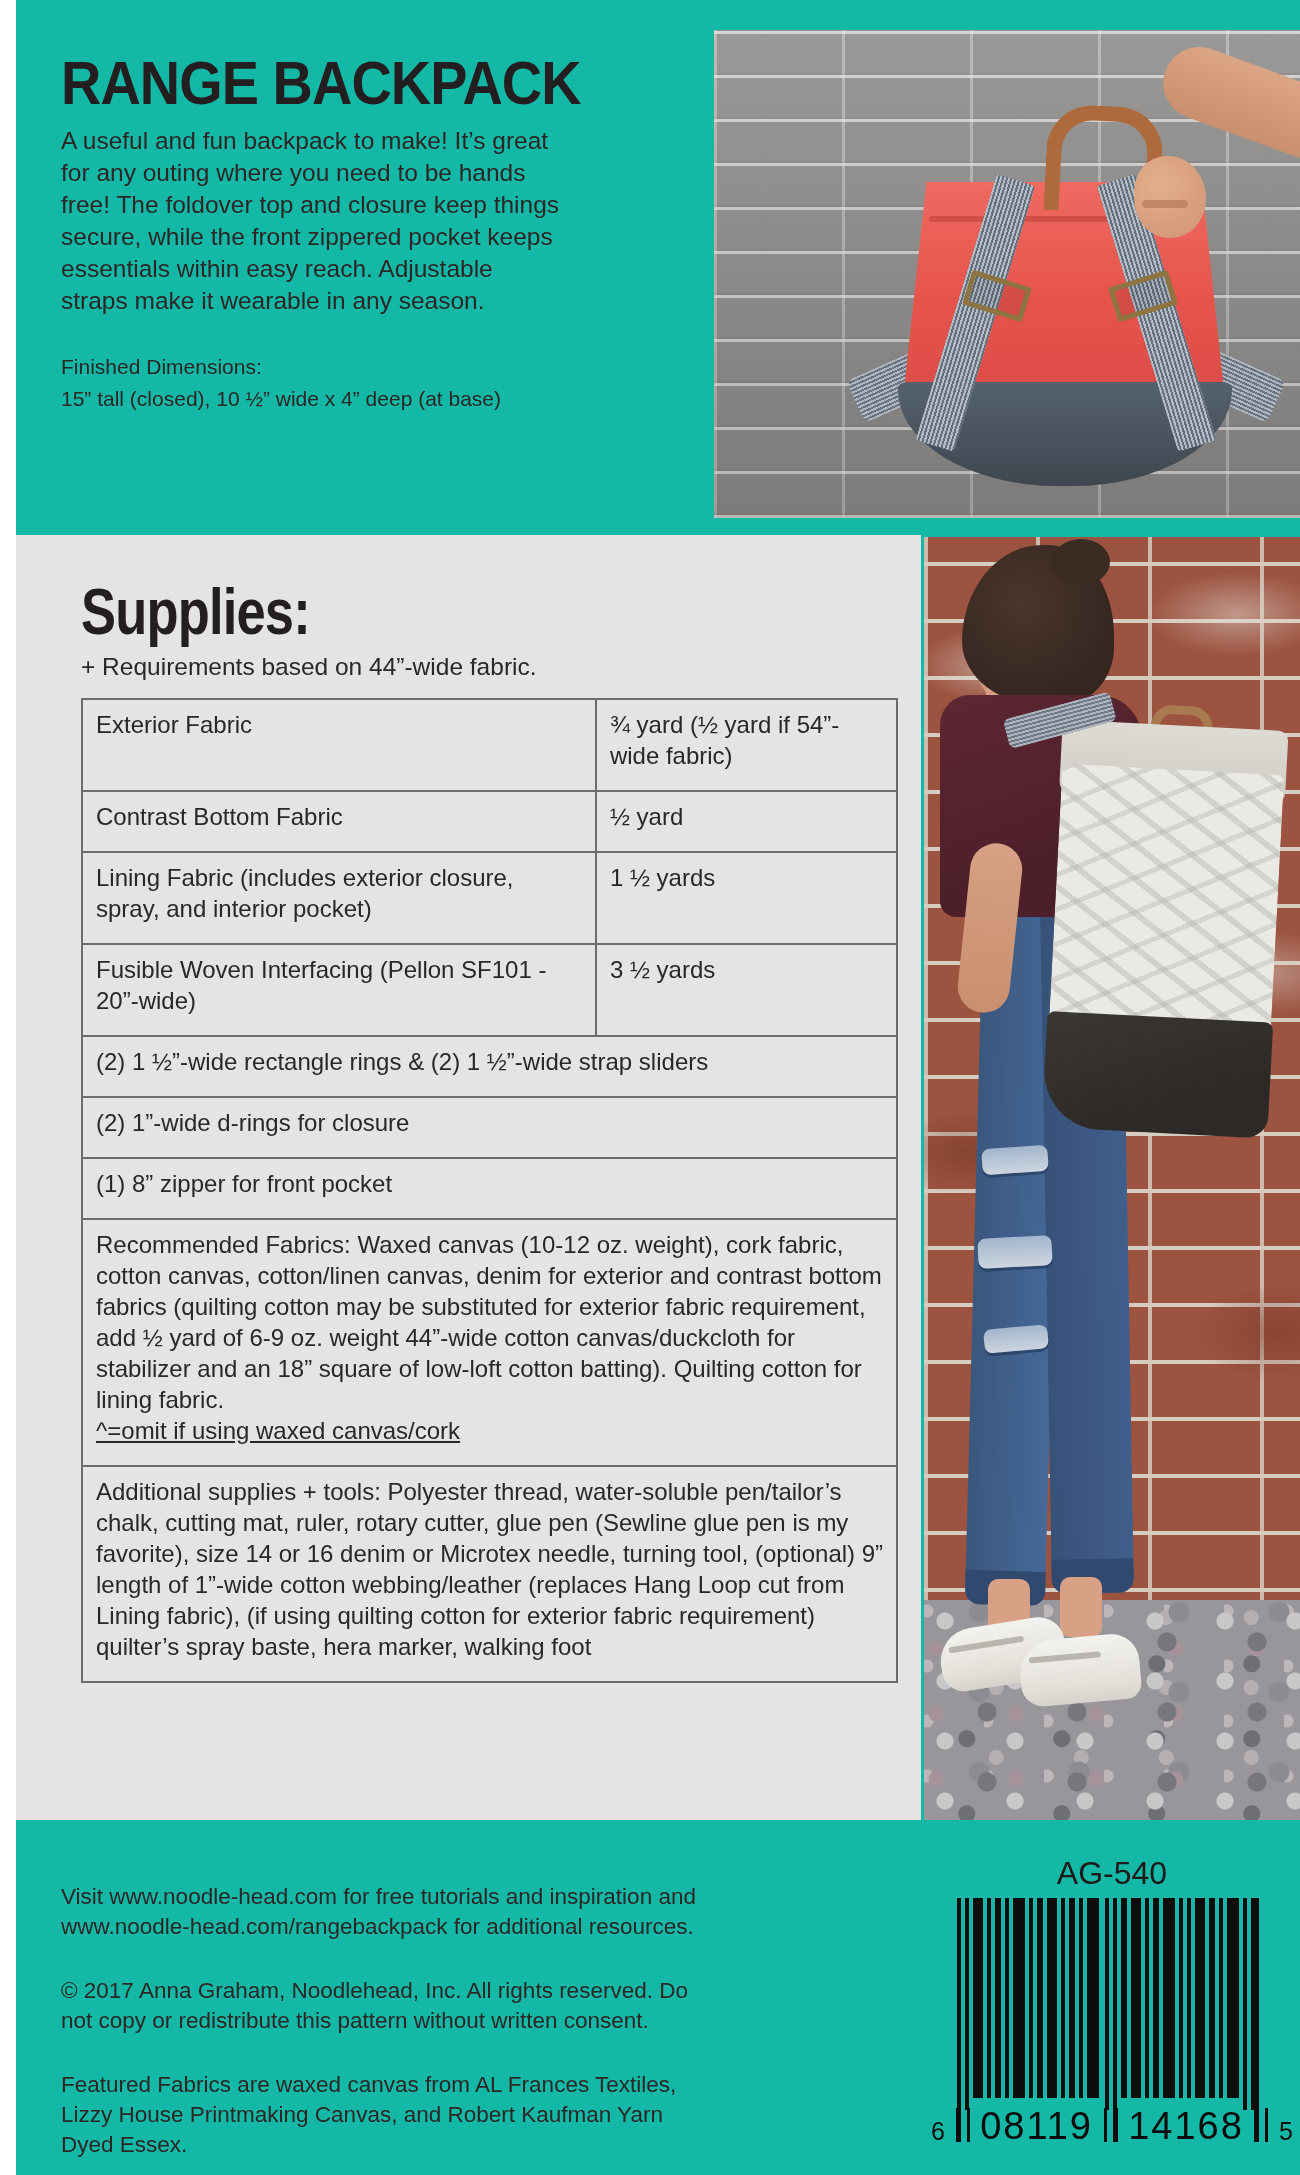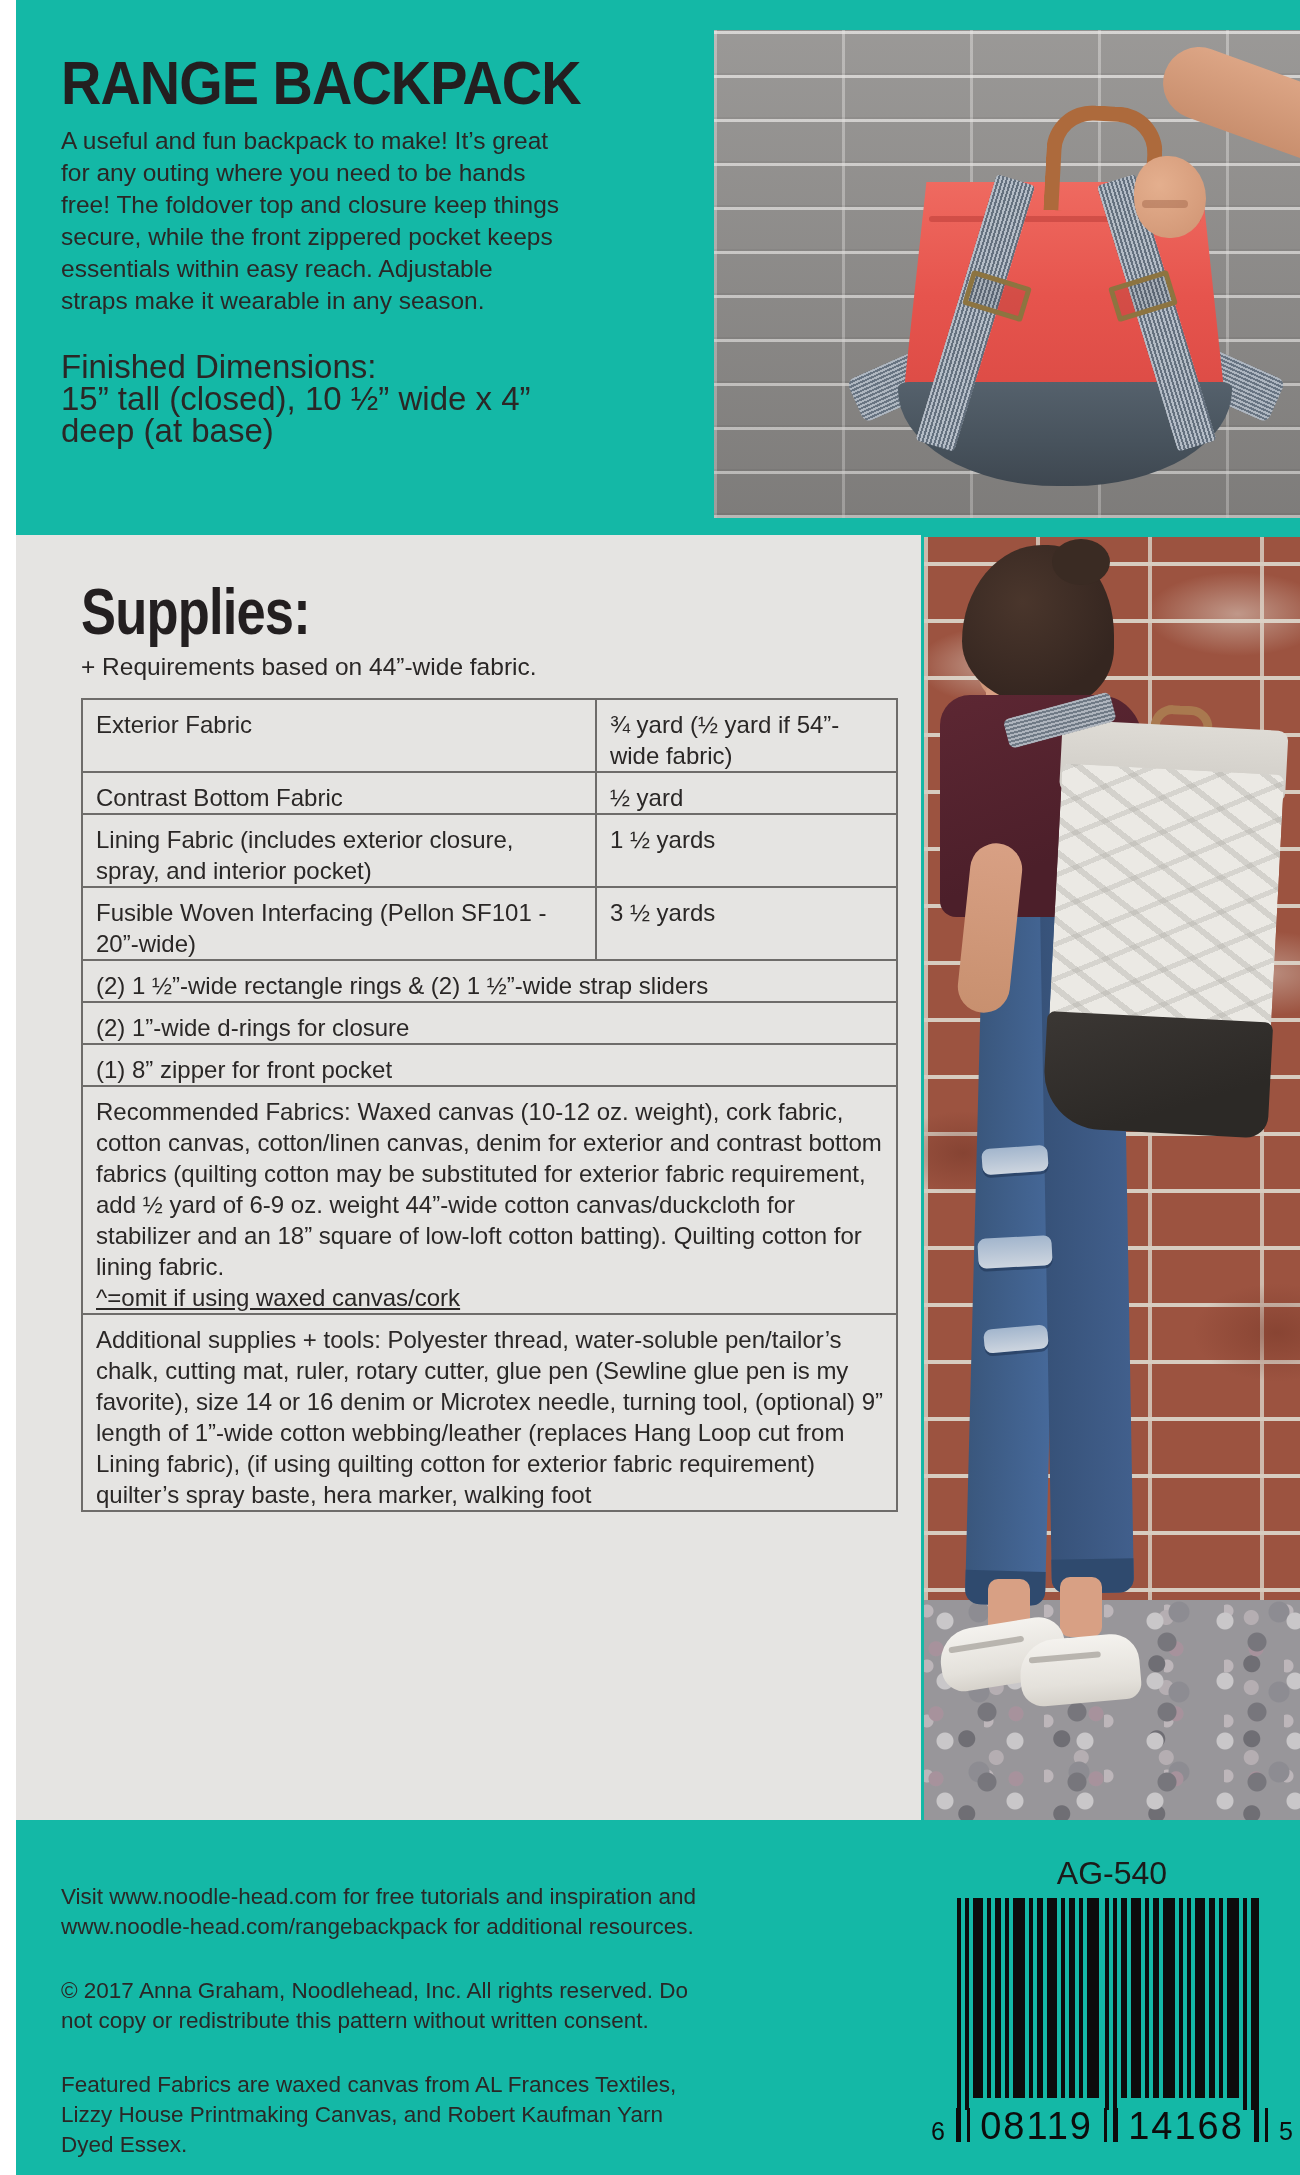--- a/index.html
+++ b/index.html
@@ -4,21 +4,21 @@
 <style>
   html,body{margin:0;padding:0;background:#fff;}
   .page{position:relative;width:1300px;height:2175px;background:#14b8a6;overflow:hidden;
         font-family:"Liberation Sans",sans-serif;color:#2a2726;margin-left:16px;}
 
   
   .intro{position:absolute;left:45px;top:50px;width:510px;}
   .intro h1{margin:0 0 10px 0;font-size:62px;line-height:1.05;font-weight:700;color:#231f20;
             white-space:nowrap;transform:scaleX(0.9);transform-origin:left top;letter-spacing:-1px;}
   .intro .desc{margin:0;font-size:24.5px;line-height:32px;width:500px;}
-  .dims{margin-top:34px;font-size:33px;line-height:32px;width:500px;}
+  .dims{margin-top:34px;font-size:21px;line-height:32px;width:500px;}
   .dims .lbl{display:block;}
 
   
   .photo-top{position:absolute;left:698px;top:30px;width:602px;height:488px;overflow:hidden;
     background-color:#8f8d8b;
     background-image:
       linear-gradient(180deg,rgba(255,255,255,0.10),rgba(0,0,0,0.12)),
       repeating-linear-gradient(0deg,rgba(232,230,228,0.75) 0 3px,rgba(0,0,0,0.05) 3px 5px,rgba(0,0,0,0) 5px 44px),
       repeating-linear-gradient(90deg,rgba(226,224,222,0.45) 0 3px,rgba(0,0,0,0) 3px 128px);}
   .bp-body{position:absolute;left:190px;top:152px;width:320px;height:208px;z-index:2;
@@ -48,21 +48,21 @@
   .hand:after{content:"";position:absolute;left:8px;top:44px;width:46px;height:8px;background:rgba(140,80,55,0.35);border-radius:4px;}
 
   
   .panel{position:absolute;left:0;top:535px;width:905px;height:1285px;background:#e5e4e2;
          padding:45px 0 0 65px;box-sizing:border-box;}
   .panel h2{margin:0;font-size:64px;line-height:1;font-weight:700;color:#231f20;
             transform:scaleX(0.82);transform-origin:left top;letter-spacing:-1px;}
   .panel .req{margin:8px 0 0 0;font-size:24.5px;line-height:30px;}
   table.sup{border-collapse:collapse;margin-top:16px;width:817px;table-layout:fixed;
             font-size:24px;line-height:31px;color:#2a2726;}
-  table.sup td{border:2px solid #6e6c6a;padding:9px 12px 0 13px;vertical-align:top;background:#e5e4e2;}
+  table.sup td{border:2px solid #6e6c6a;padding:9px 12px 19px 13px;vertical-align:top;background:#e5e4e2;}
   td.item{width:495px;box-sizing:border-box;}
   td.amt{width:290px;box-sizing:border-box;padding-right:110px;}
   td.wide{padding-top:7px;padding-bottom:6px;}
   td.para{padding-right:140px;padding-top:10px;padding-bottom:12px;}
   .note-line{display:block;text-decoration:underline;}
 
   
   .photo-model{position:absolute;left:908px;top:537px;width:392px;height:1283px;overflow:hidden;
     background-color:#9c5340;
     background-image:

